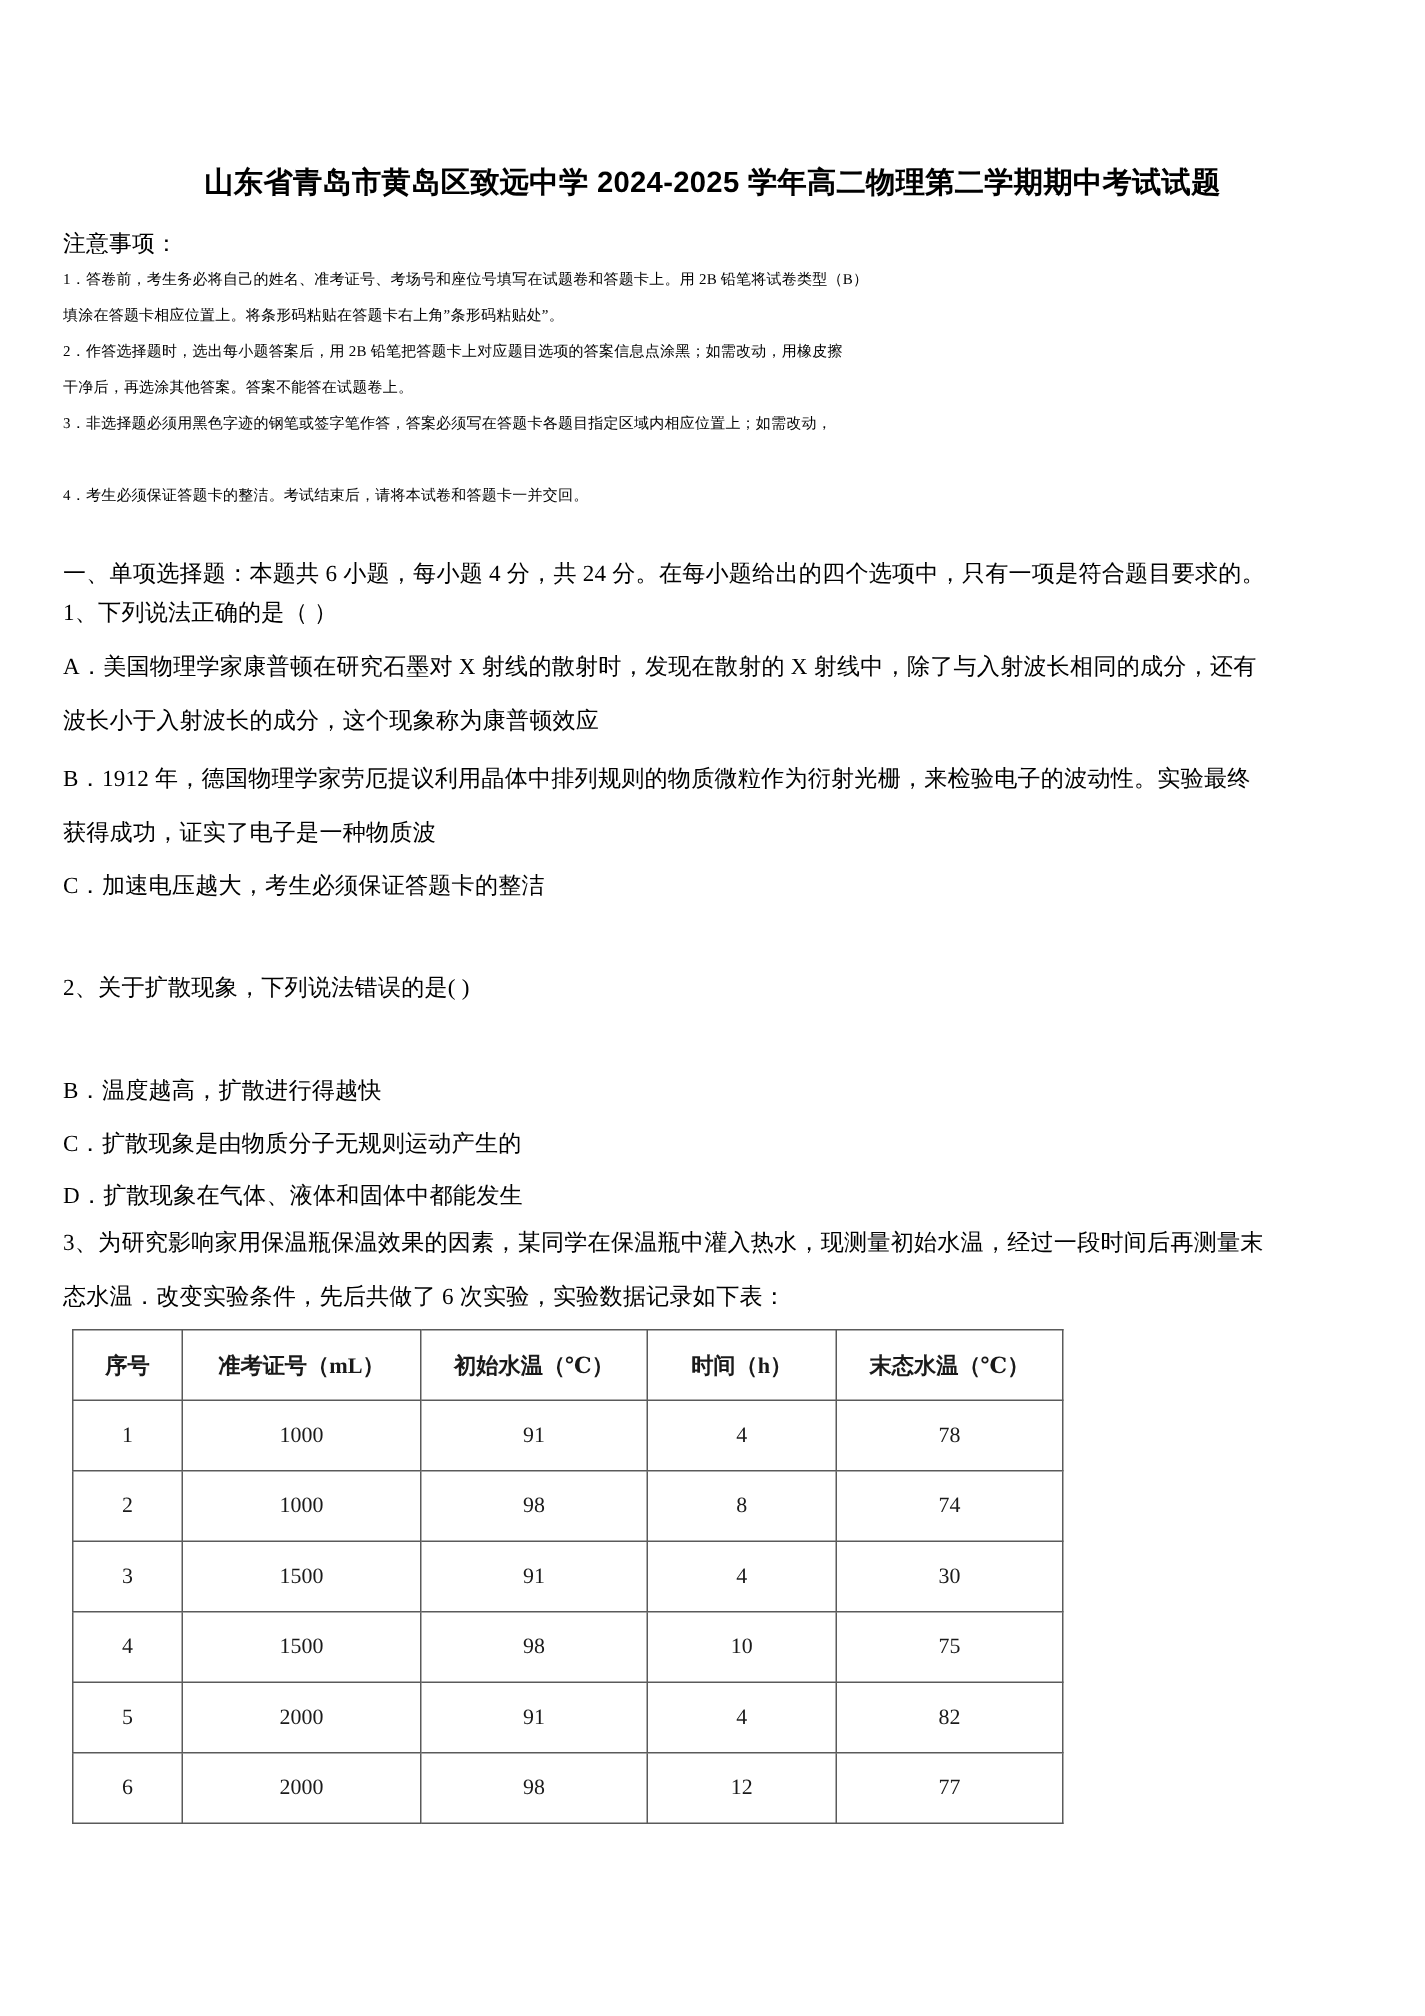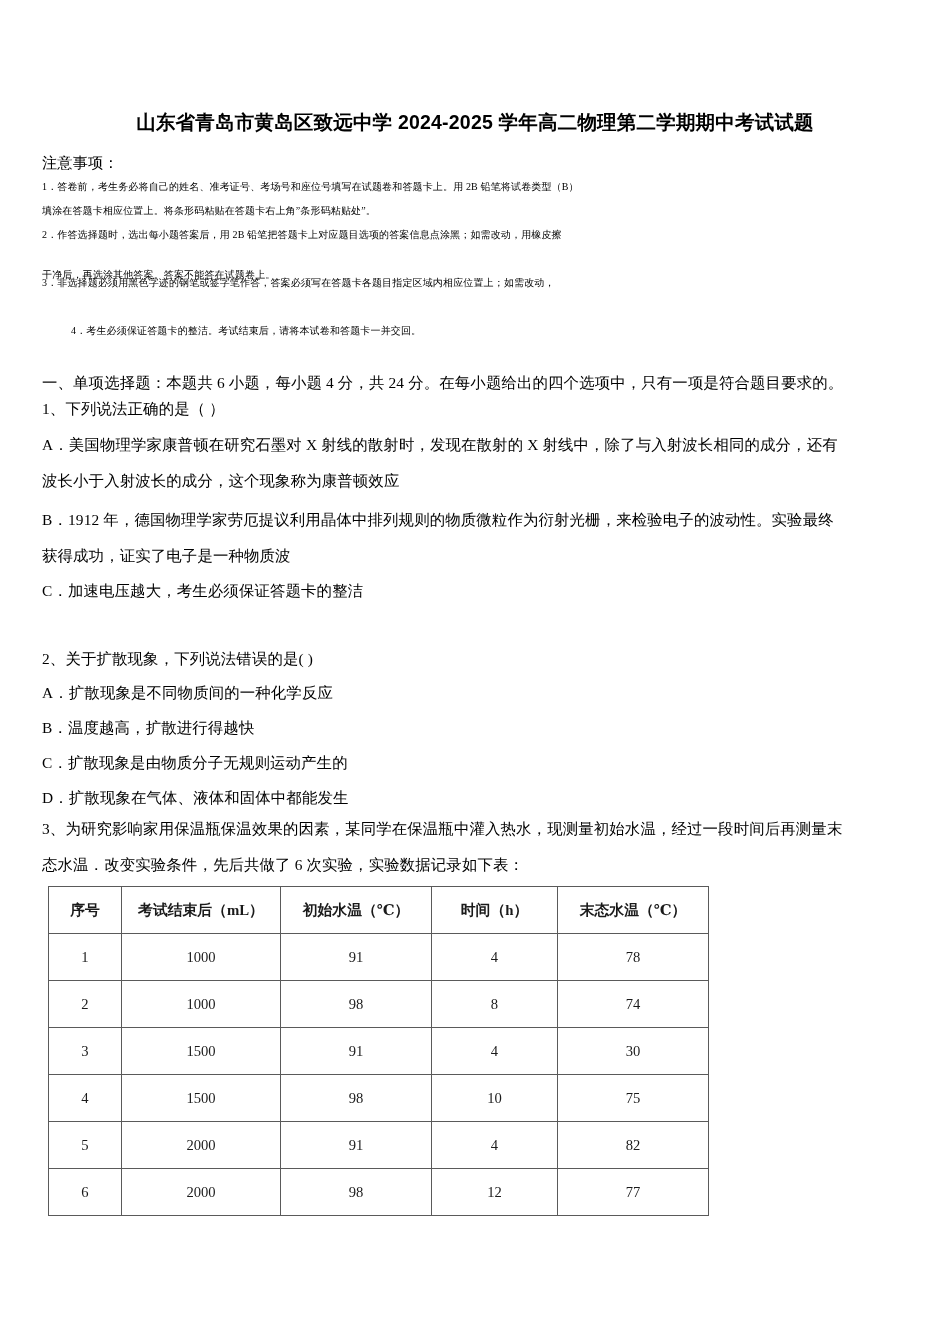--- a/index.html
+++ b/index.html
@@ -52,24 +52,24 @@
   .notice-head {
     left: 42px;
     top: 152px;
     font-size: 15.2px;
   }
 
   .nl { left: 42px; font-size: 10px; }
   .nl1 { top: 176px; }
   .nl2 { top: 200px; }
   .nl3 { top: 224px; }
-  .nl4 { top: 248px; margin-top: 16px; }
+  .nl4 { top: 248px; }
   .nl5 { top: 272px; }
   .nl6 { top: 296px; }
-  .nl7 { top: 320px; margin-left: 29px; }
+  .nl7 { top: 320px; }
 
   .sec1 { left: 42px; top: 372px; }
   .q1   { left: 42px; top: 398px; }
 
   .opt  { left: 42px; }
   .q1a1 { top: 434px; }
   .q1a2 { top: 470px; }
   .q1b1 { top: 509px; }
   .q1b2 { top: 545px; }
   .q1c  { top: 580px; }
@@ -135,33 +135,32 @@
   <div class="tx q1"><span>1、</span><span>下列说法正确的是（       ）</span></div>
 
   <div class="tx opt q1a2">波长小于入射波长的成分，这个现象称为康普顿效应</div>
   <div class="tx opt q1a1">A．美国物理学家康普顿在研究石墨对 X 射线的散射时，发现在散射的 X 射线中，除了与入射波长相同的成分，还有</div>
   <div class="tx opt q1b1">B．1912 年，德国物理学家劳厄提议利用晶体中排列规则的物质微粒作为衍射光栅，来检验电子的波动性。实验最终</div>
   <div class="tx opt q1b2">获得成功，证实了电子是一种物质波</div>
   <div class="tx opt q1c">C．加速电压越大，考生必须保证答题卡的整洁</div>
 
   <div class="tx q2"><span>2、</span><span>关于扩散现象，下列说法错误的是(       )</span></div>
 
-  <div class="tx opt q2a">A．扩散现象是不同物质间的一种化学反应</div>
   <div class="tx opt q2b">B．温度越高，扩散进行得越快</div>
   <div class="tx opt q2c">C．扩散现象是由物质分子无规则运动产生的</div>
   <div class="tx opt q2d">D．扩散现象在气体、液体和固体中都能发生</div>
 
   <div class="tx q3l1"><span>3、</span><span>为研究影响家用保温瓶保温效果的因素，某同学在保温瓶中灌入热水，现测量初始水温，经过一段时间后再测量末</span></div>
   <div class="tx q3l2">态水温．改变实验条件，先后共做了 6 次实验，实验数据记录如下表：</div>
 
   <table class="data-table">
     <thead>
       <tr>
         <th class="c0">序号</th>
-        <th class="c1">考试结束后（mL）</th>
+        <th class="c1">准考证号（mL）</th>
         <th class="c2">初始水温（℃）</th>
         <th class="c3">时间（h）</th>
         <th class="c4">末态水温（℃）</th>
       </tr>
     </thead>
     <tbody>
       <tr>
         <td>1</td>
         <td>1000</td>
         <td>91</td>

